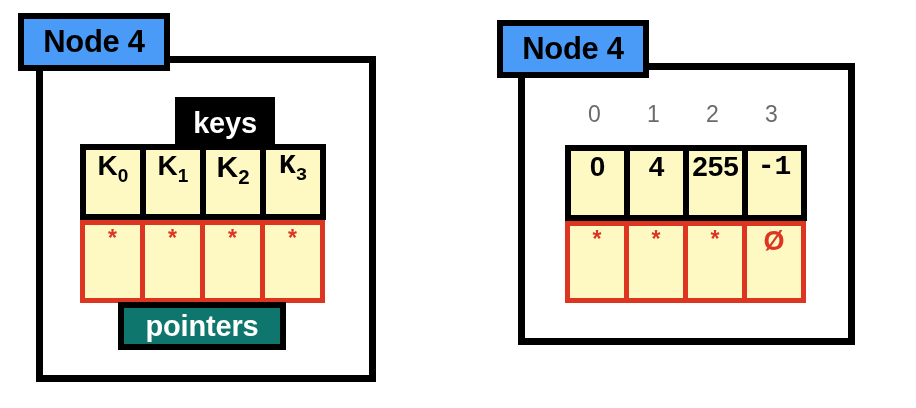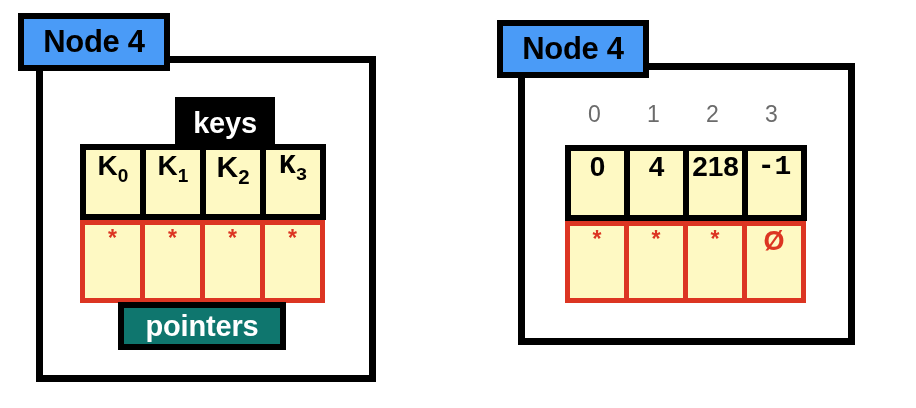--- a/index.html
+++ b/index.html
@@ -185,21 +185,21 @@
   </div>
 
   <div class="cell-row" style="left:565px; top:145px;">
     <div class="cell keys" style="width:65px; height:76px; font-size:28px;">
       <span>0</span>
     </div>
     <div class="cell keys" style="width:65px; height:76px; font-size:28px;">
       <span>4</span>
     </div>
     <div class="cell keys" style="width:65px; height:76px; font-size:28px;">
-      <span>218</span>
+      <span>255</span>
     </div>
     <div class="cell keys" style="width:65px; height:76px; font-size:28px;">
       <span>-1</span>
     </div>
   </div>
 
   <div class="cell-row" style="left:565px; top:221px;">
     <div class="cell ptrs" style="width:64px; height:82px; font-size:23px;">
       <span>*</span>
     </div>

